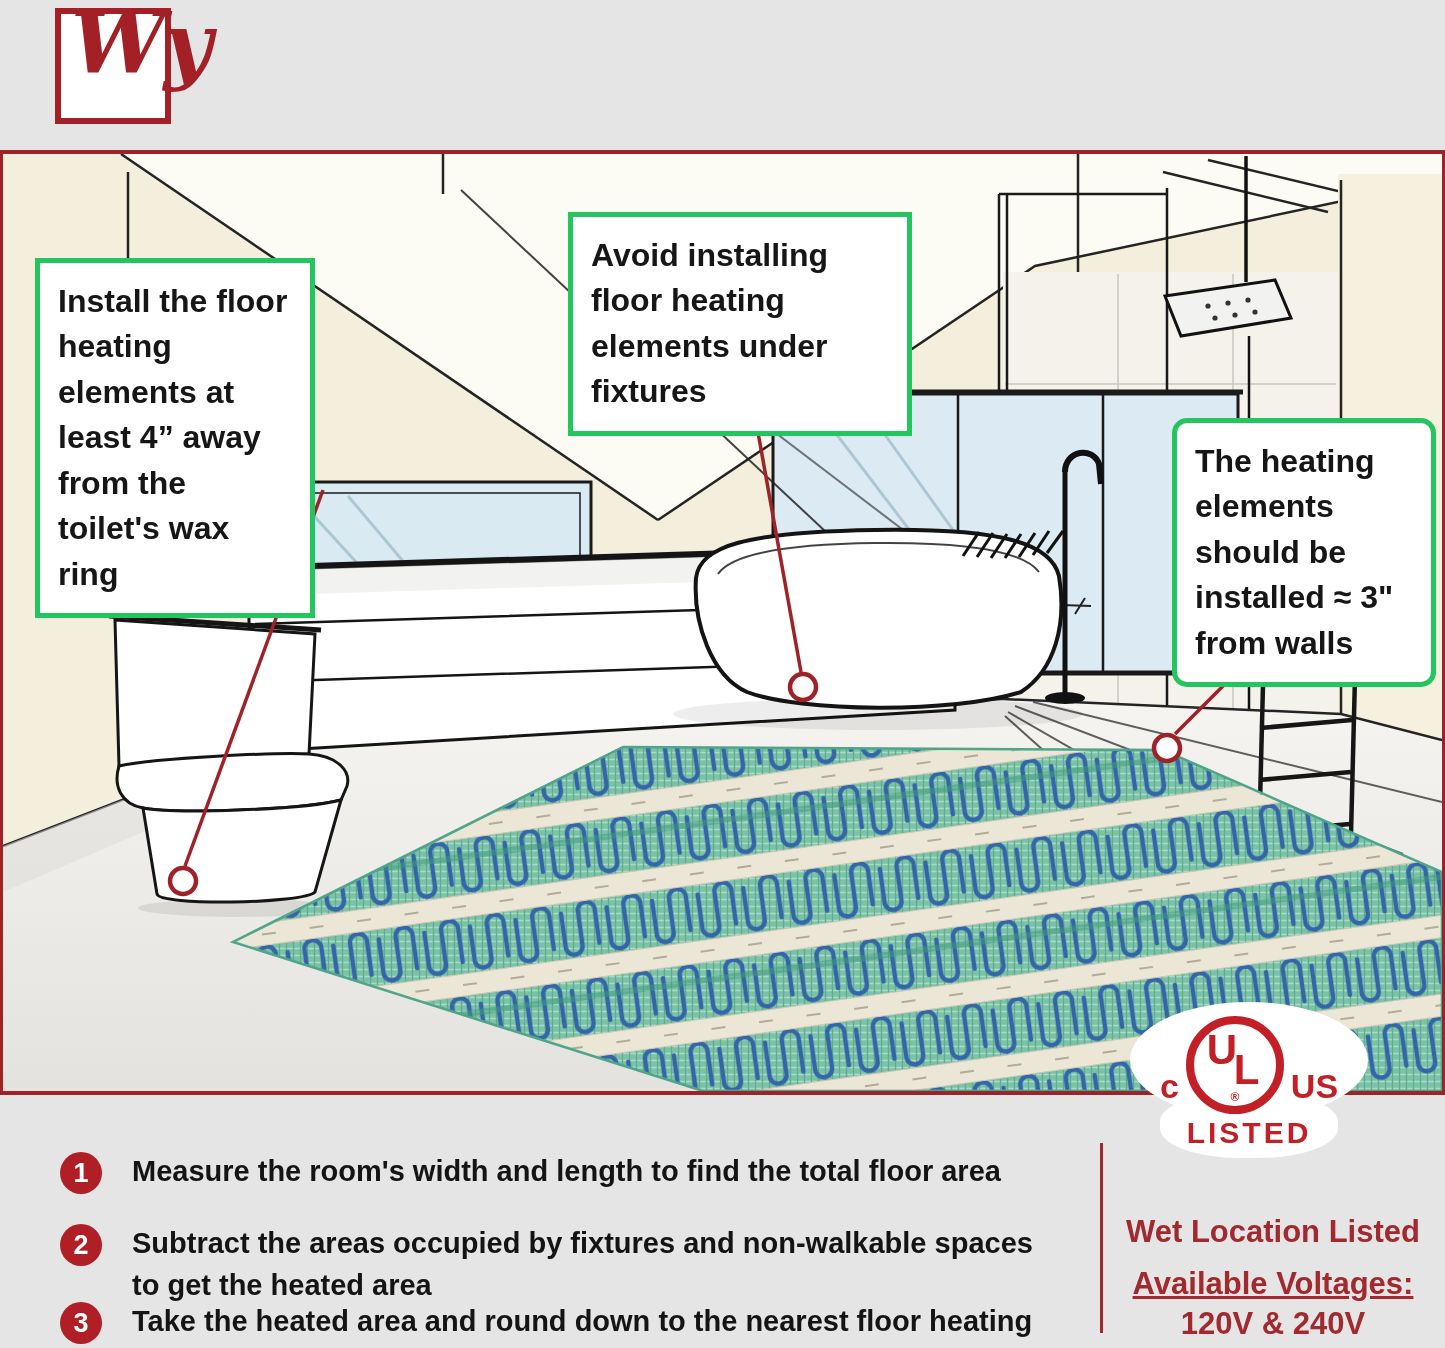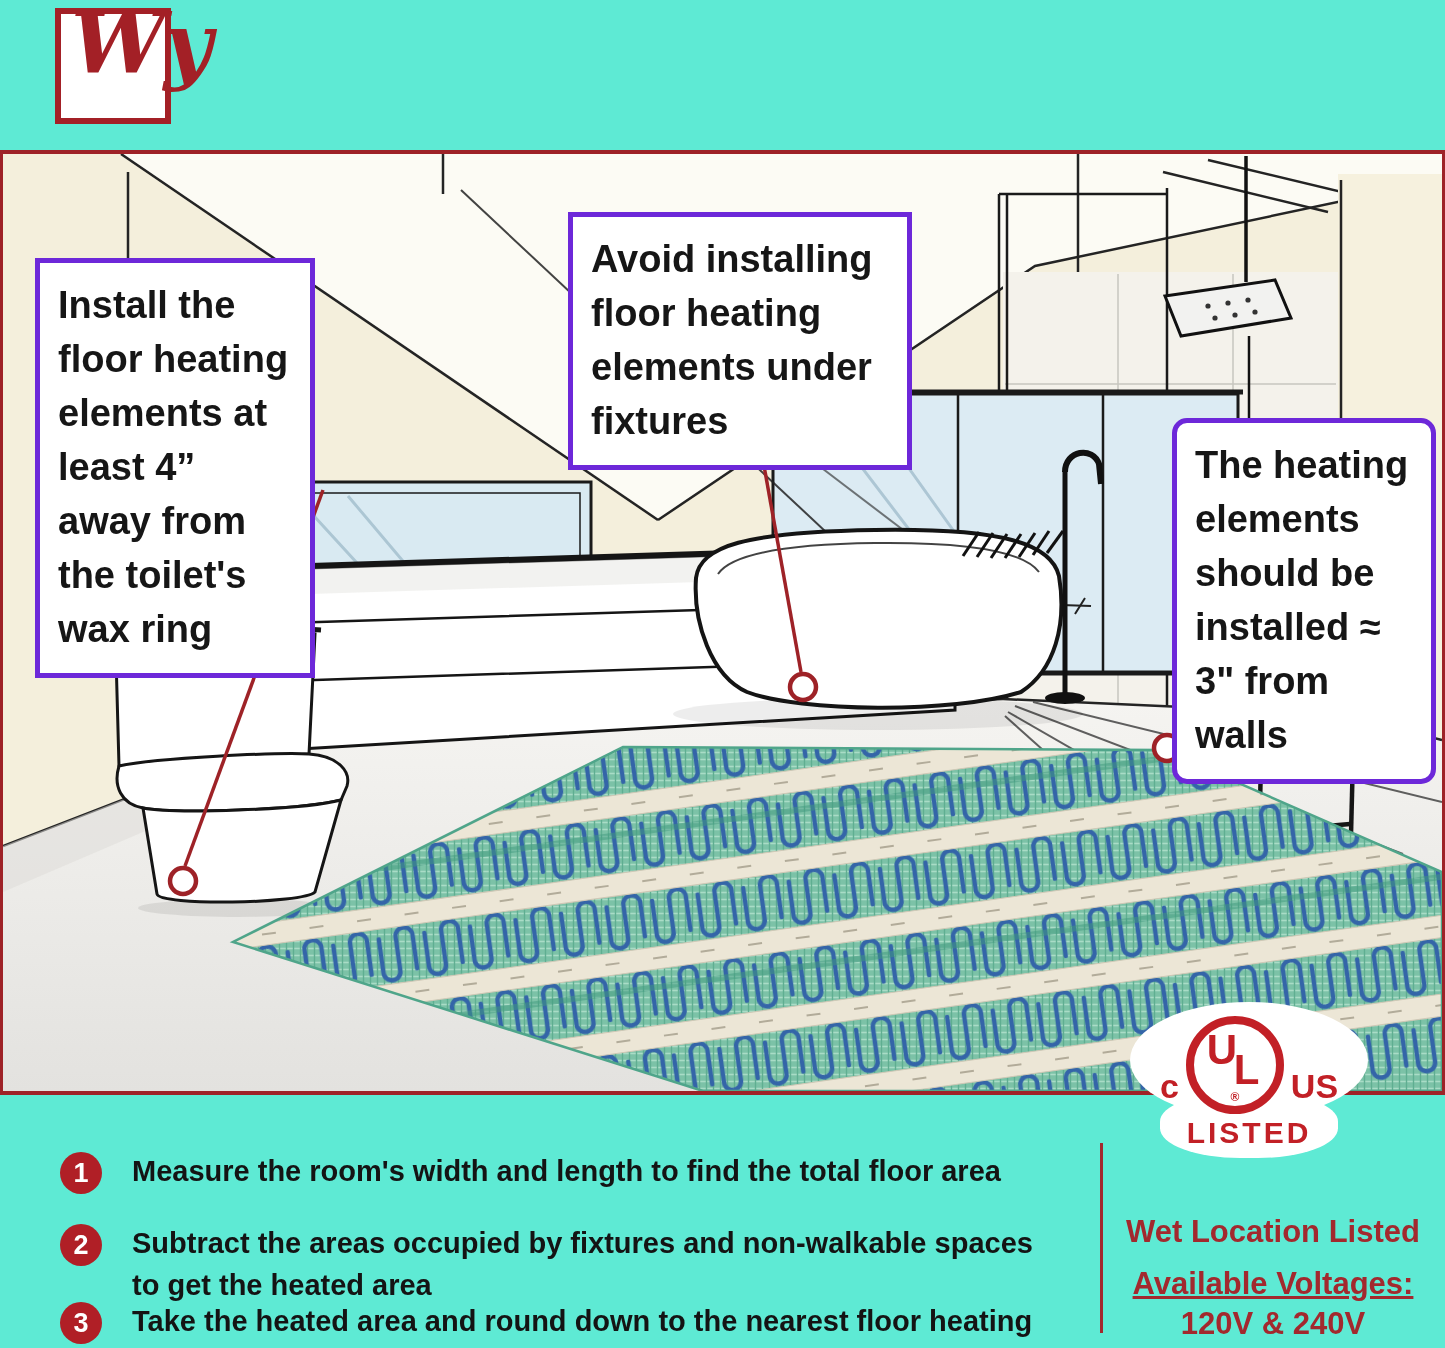--- a/index.html
+++ b/index.html
@@ -1,36 +1,36 @@
 <!DOCTYPE html>
 <html><head>
 <meta charset="utf-8">
 <style>
   html,body{margin:0;padding:0;background:#ffffff;}
-  .page{position:relative;width:1445px;height:1348px;background:#5eead4;overflow:hidden;
+  .page{position:relative;width:1445px;height:1348px;background:#e5e5e5;overflow:hidden;
         font-family:"Liberation Sans",sans-serif;}
 
   
   .logo-box{position:absolute;left:55px;top:8px;width:104px;height:104px;
             border:6px solid #A32026;background:#fff;}
   .logo-script{position:absolute;left:10px;top:-12px;font-family:"DejaVu Serif",serif;
                font-style:italic;font-weight:bold;font-size:84px;color:#A32026;line-height:1;}
   .title{position:absolute;left:215px;top:16px;width:1160px;text-align:center;
          font-size:60px;font-weight:bold;color:#AE1F24;letter-spacing:-1px;}
 
   
   .illustration{position:absolute;left:0;top:150px;width:1445px;height:945px;box-sizing:border-box;
                 border-top:4px solid #9E2227;border-bottom:4px solid #9E2227;
                 border-left:3px solid #9E2227;border-right:3px solid #9E2227;
                 background:#F4EFDC;overflow:hidden;}
   .illustration svg{display:block;width:100%;height:100%;}
 
   
-  .callout{position:absolute;background:#ffffff;border:5px solid #6d28d9;box-sizing:border-box;
-           padding:16px 18px;font-size:38px;line-height:1.42;font-weight:600;color:#161616;z-index:5;}
+  .callout{position:absolute;background:#ffffff;border:5px solid #22c55e;box-sizing:border-box;
+           padding:16px 18px;font-size:32px;line-height:1.42;font-weight:600;color:#161616;z-index:5;}
   .callout.toilet{left:35px;top:258px;width:280px;}
   .callout.fixtures{left:568px;top:212px;width:344px;}
   .callout.walls{left:1172px;top:418px;width:264px;border-radius:15px;}
 
   
   .ul-wrap{position:absolute;left:1118px;top:1000px;width:262px;height:176px;z-index:6;}
   .blob1{position:absolute;left:12px;top:2px;width:238px;height:116px;background:#fff;border-radius:50%;}
   .blob2{position:absolute;left:42px;top:92px;width:178px;height:66px;background:#fff;border-radius:45%;}
   .ul-row{position:relative;display:flex;justify-content:center;align-items:flex-end;gap:7px;padding-top:16px;}
   .ul-c,.ul-us{font-size:34px;font-weight:bold;color:#C22026;margin-bottom:8px;}

